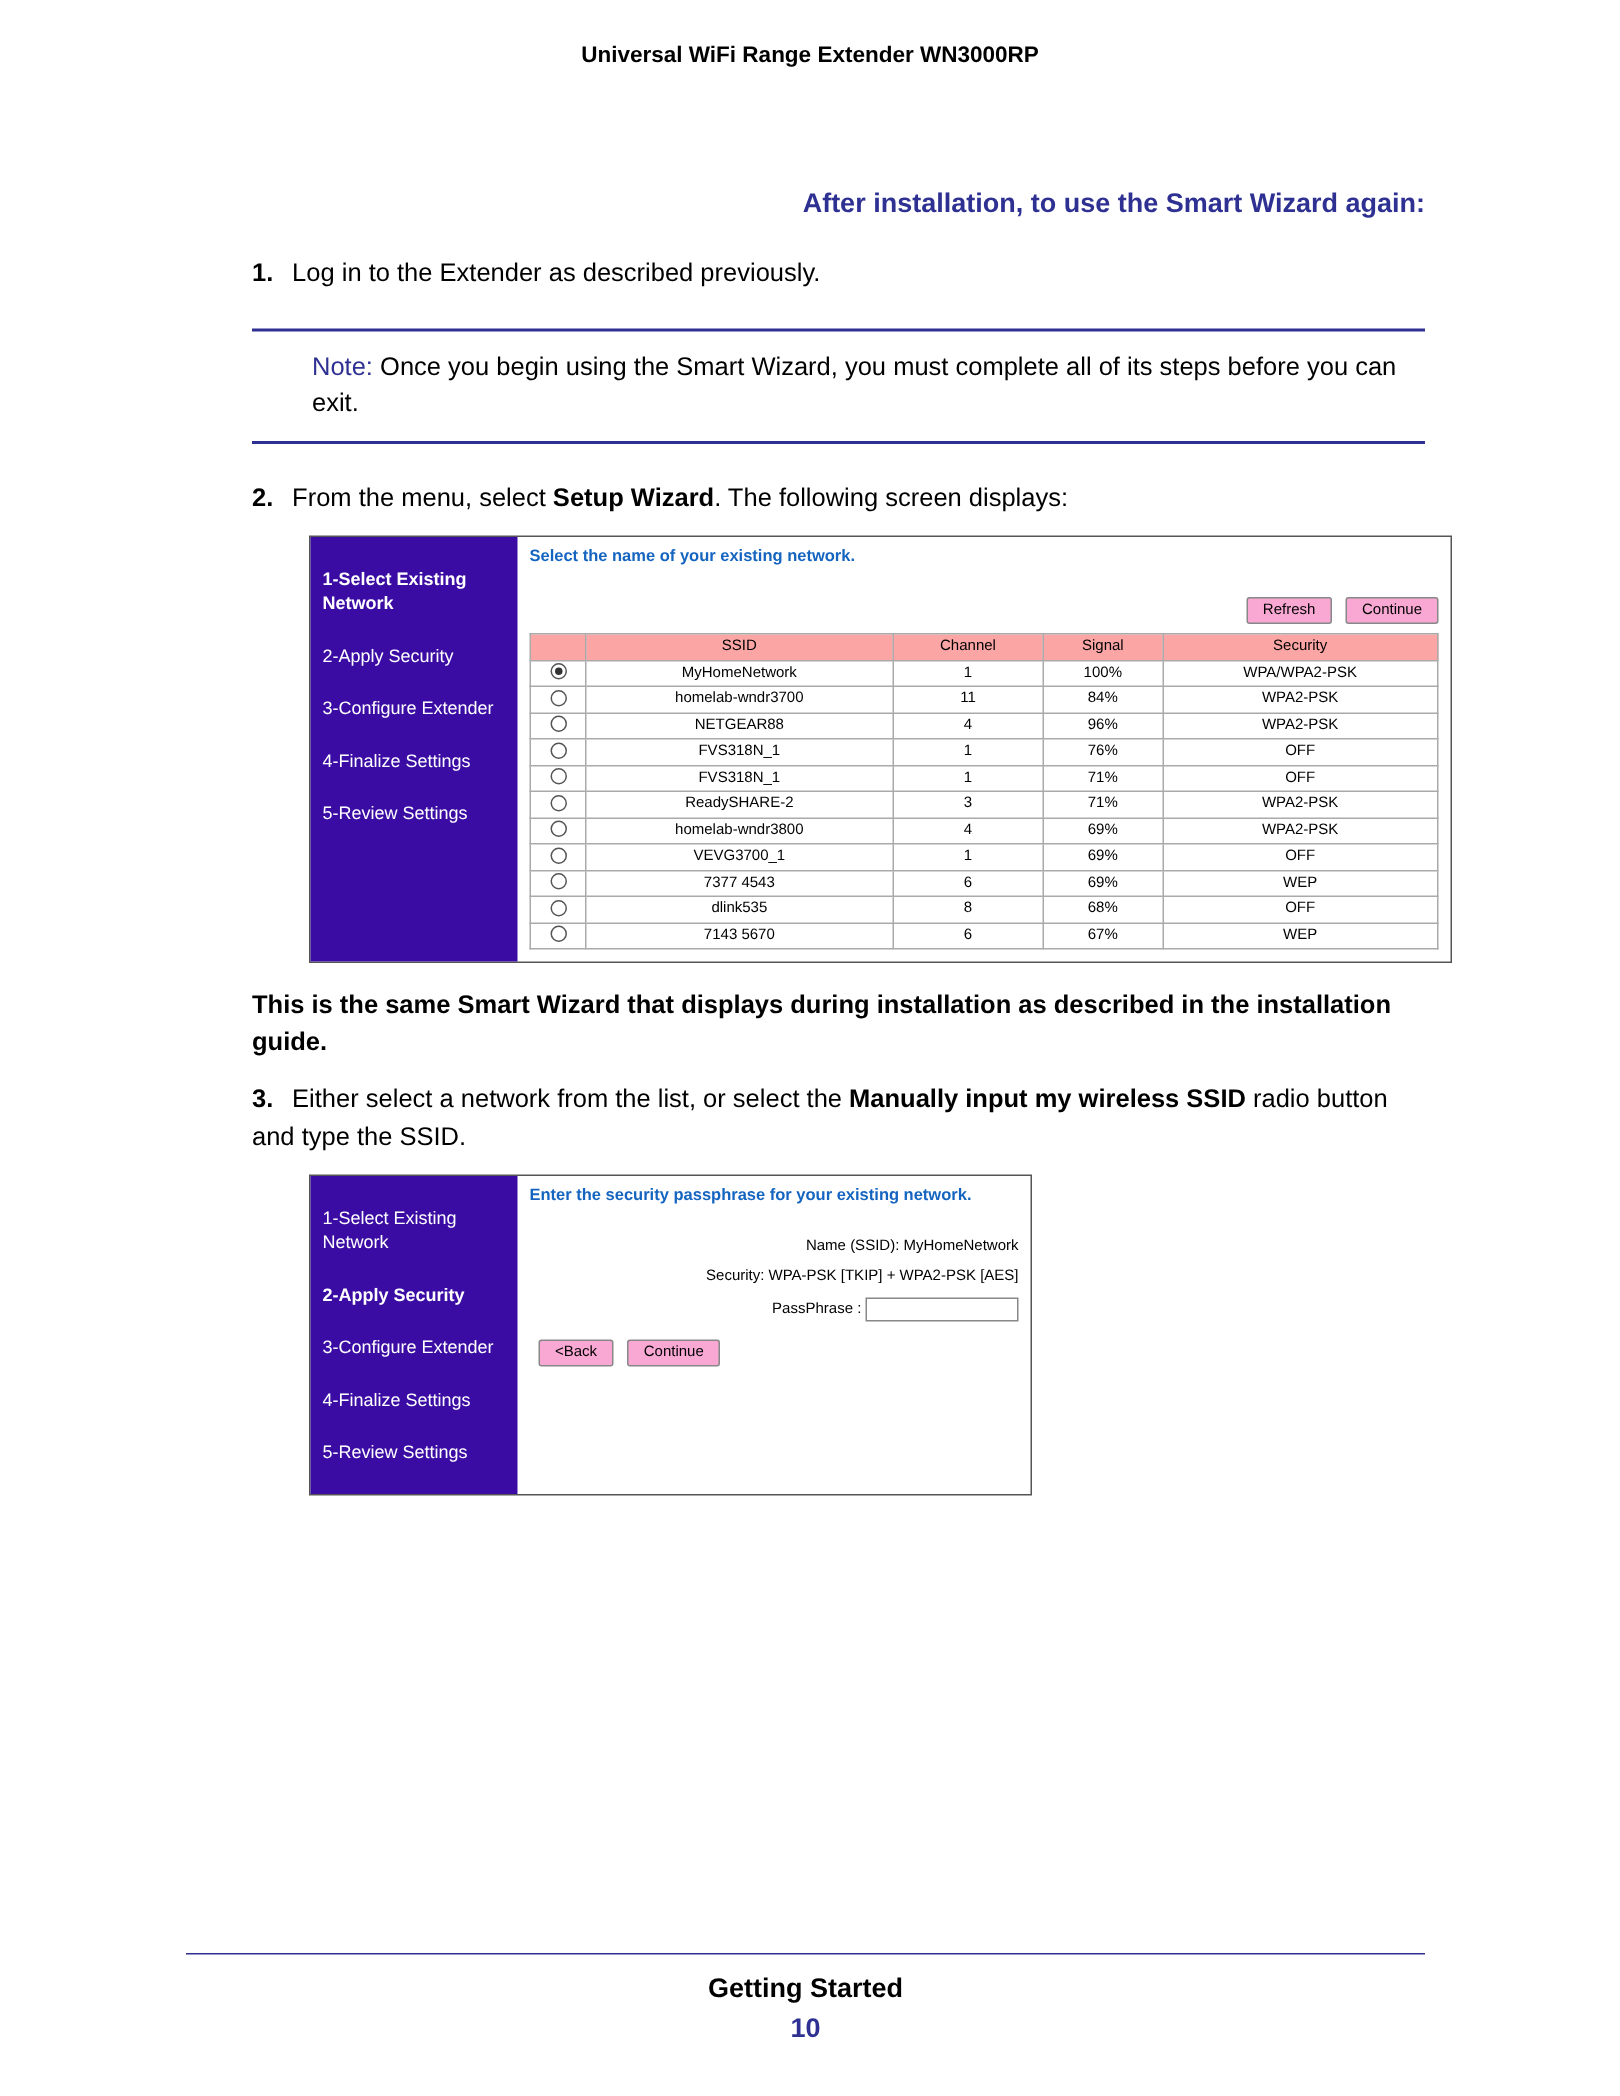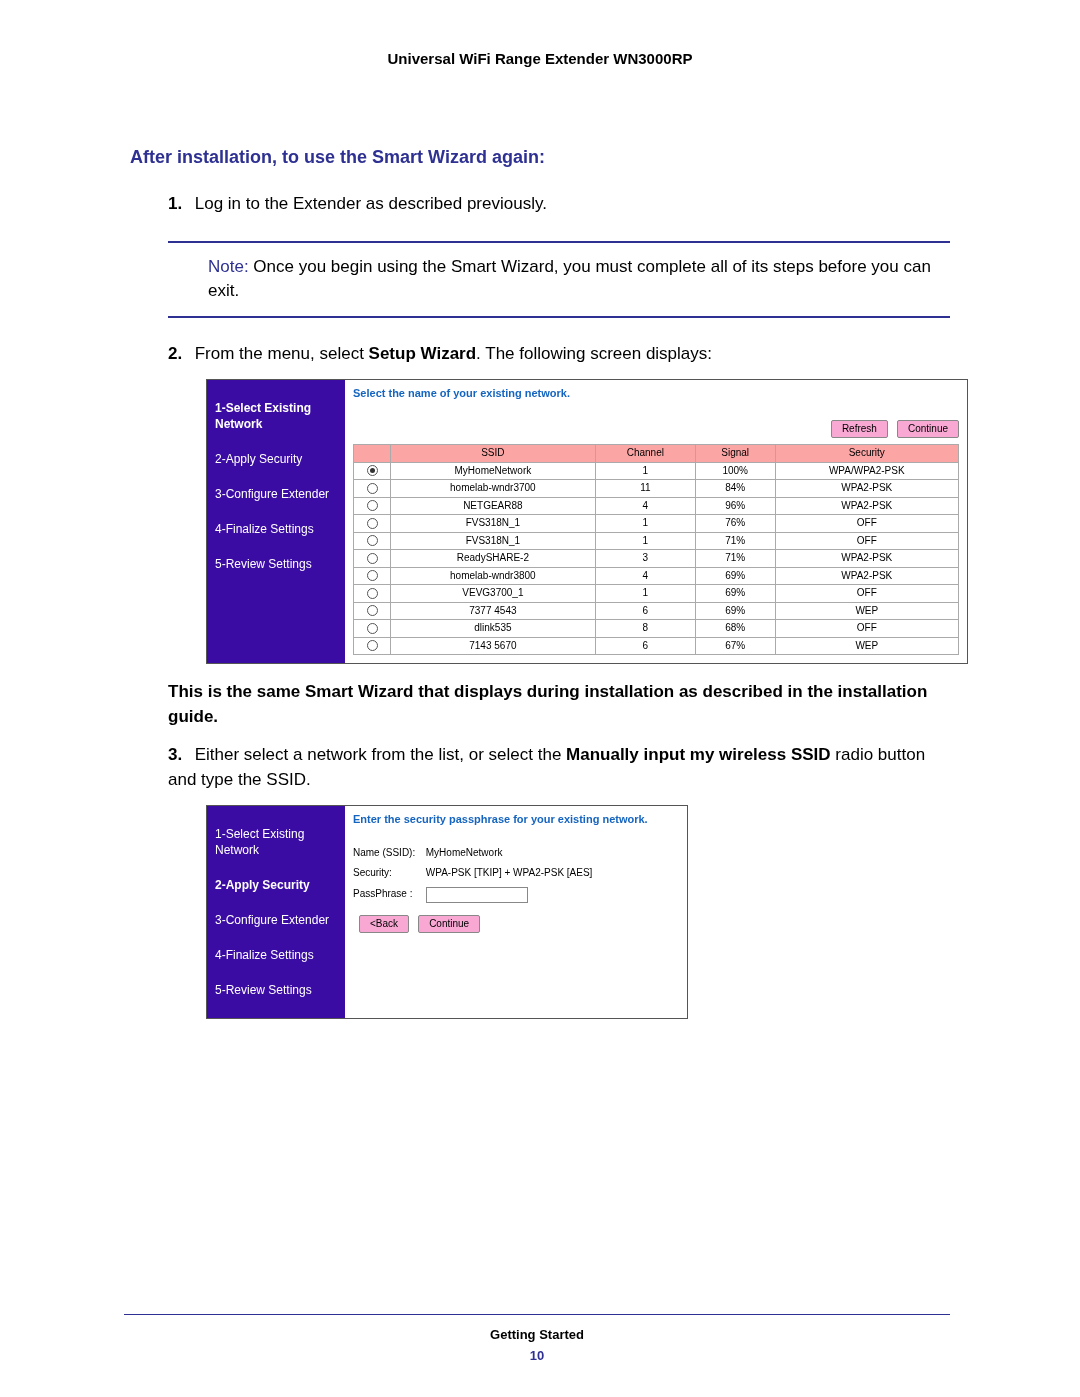--- a/index.html
+++ b/index.html
@@ -6,34 +6,35 @@
     margin: 0;
     padding: 0;
     background: #fff;
     font-family: Arial, Helvetica, sans-serif;
     color: #000;
   }
   .page {
     width: 1080px;
     min-height: 1397px;
     position: relative;
-    padding: 50px 130px 40px 130px;
+    padding: 28px 130px 40px 130px;
     box-sizing: border-box;
   }
   .doc-header {
     text-align: center;
     font-weight: bold;
     font-size: 15px;
     margin-bottom: 80px;
   }
   .section-title {
     color: #2e3192;
     font-weight: bold;
     font-size: 18px;
     margin-bottom: 24px;
+    text-align: right;
   }
   ol.steps {
     list-style: none;
     padding: 0;
     margin: 0 0 0 38px;
   }
   ol.steps > li {
     font-size: 17px;
     line-height: 1.45;
     margin-bottom: 14px;
@@ -137,21 +138,21 @@
   }
   .radio.checked::after {
     content: "";
     position: absolute;
     width: 5px; height: 5px;
     background: #333;
     border-radius: 50%;
     top: 2px; left: 2px;
   }
 
-  .kv { font-size: 10px; margin: 6px 0 2px 0; }
+  .kv { font-size: 10px; margin: 6px 0 2px 0; text-align: right; }
   .kv .k { display: inline-block; min-width: 70px; }
   .pass-input {
     border: 1px solid #888;
     width: 100px;
     height: 14px;
     display: inline-block;
     vertical-align: middle;
     background: #fff;
   }
   .btn-row2 {
@@ -159,21 +160,21 @@
   }
 
   .footer {
     position: absolute;
     bottom: 34px;
     left: 124px;
     right: 130px;
     text-align: center;
     border-top: 1px solid #2e3192;
     padding-top: 12px;
-    font-size: 13px;
+    font-size: 18px;
   }
   .footer-title { font-weight: bold; }
   .footer-page { color: #2e3192; font-weight: bold; margin-top: 6px; }
 </style>
 </head>
 <body>
 
 <div class="page">
 
   <div class="doc-header">Universal WiFi Range Extender WN3000RP</div>

